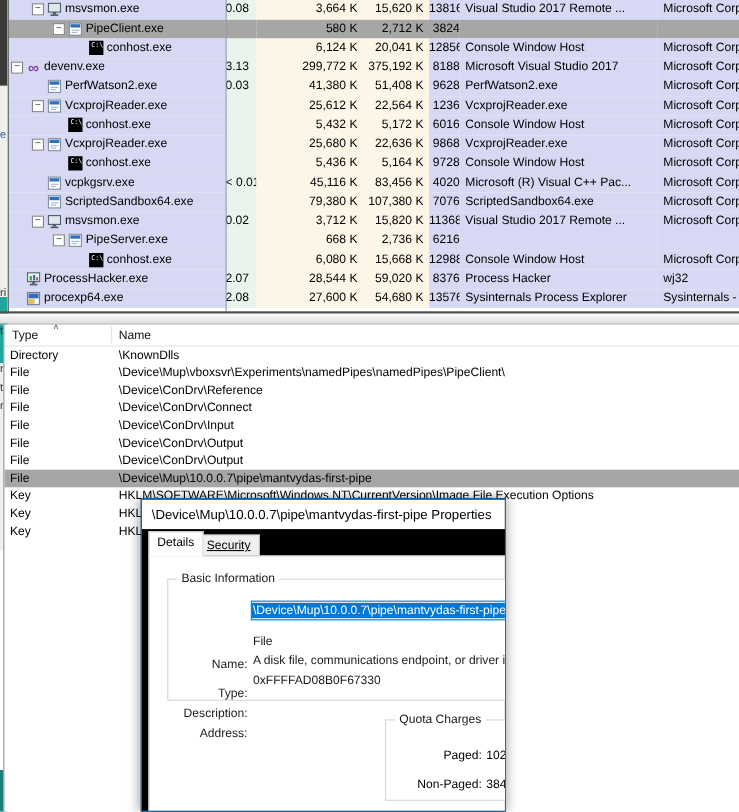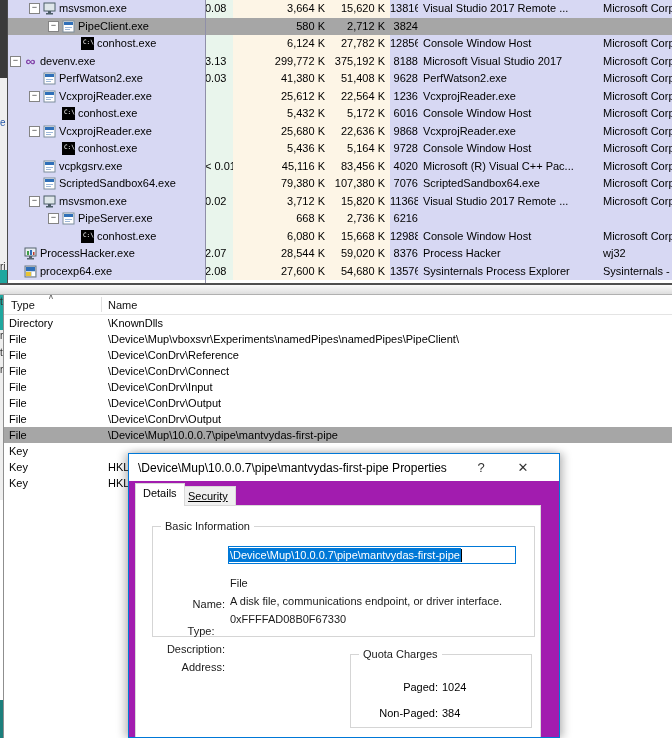--- a/index.html
+++ b/index.html
@@ -39,21 +39,21 @@
   .hp-h-label{position:absolute;top:4px;font-size:11px;color:#111;}
   #hp-h-type{left:7px;}
   #hp-h-name{left:104px;}
   #hp-sort-caret{position:absolute;left:44px;top:-3px;font-size:8px;color:#555;}
   #hp-h-sep{position:absolute;left:97px;top:2px;width:1px;height:15px;background:#e0e0e0;}
   .hp-row{position:relative;height:16px;line-height:16px;white-space:nowrap;overflow:hidden;}
   .hp-row.sel{background:#a6a6a6;}
   .hp-type{position:absolute;left:5px;}
   .hp-name{position:absolute;left:104px;}
   
-  #dialog{position:absolute;left:128px;top:453px;width:432px;height:285px;background:#a21caf;
+  #dialog{position:absolute;left:128px;top:453px;width:332px;height:285px;background:#000000;
           border:1px solid #0078d7;box-shadow:-4px 0 8px rgba(0,0,0,.22),4px 0 8px rgba(0,0,0,.22);
           box-sizing:border-box;z-index:10;overflow:hidden;}
   #dlg-titlebar{position:relative;height:27px;background:#fff;}
   #dlg-title{position:absolute;left:9px;top:7px;font-size:12px;color:#000;white-space:nowrap;}
   #dlg-help{position:absolute;left:341px;top:6px;width:22px;text-align:center;font-size:13px;color:#333;cursor:default;}
   #dlg-close{position:absolute;left:381px;top:6px;width:26px;text-align:center;font-size:13px;color:#333;cursor:default;}
   .tab{position:absolute;box-sizing:border-box;padding:3px 7px 0 7px;font-size:11px;}
   #tab-details{left:6px;top:29px;height:23px;background:#fff;border:1px solid #d9d9d9;border-bottom:none;z-index:2;}
   #tab-security{left:51px;top:32px;height:19px;background:#f0f0f0;border:1px solid #d9d9d9;border-bottom:none;z-index:1;text-decoration:underline;}
   #tab-page{position:absolute;left:6px;top:51px;width:406px;height:240px;background:#fff;
@@ -137,21 +137,21 @@
         <div class="pp-cell c-name">
           <span style="display: inline-block; width: 59px;"></span>
           <span class="exp-spacer"></span>
           <span class="p-icon icon-console">
             <span class="cline">C:\</span>
           </span>
           <span class="p-label">conhost.exe</span>
         </div>
         <div class="pp-cell c-cpu"></div>
         <div class="pp-cell c-pb">6,124 K</div>
-        <div class="pp-cell c-ws">27,782 K</div>
+        <div class="pp-cell c-ws">20,041 K</div>
         <div class="pp-cell c-pid">12856</div>
         <div class="pp-cell c-desc">Console Window Host</div>
         <div class="pp-cell c-co">Microsoft Corpor</div>
       </div>
       <div class="pp-row">
         <div class="pp-cell c-name">
           <span style="display: inline-block; width: 2px;"></span>
           <span class="expander">−</span>
           <span class="p-icon icon-vs">∞</span>
           <span class="p-label">devenv.exe</span>
@@ -424,20 +424,21 @@
       <div class="hp-row">
         <span class="hp-type">File</span>
         <span class="hp-name">\Device\ConDrv\Output</span>
       </div>
       <div class="hp-row sel">
         <span class="hp-type">File</span>
         <span class="hp-name">\Device\Mup\10.0.0.7\pipe\mantvydas-first-pipe</span>
       </div>
       <div class="hp-row">
         <span class="hp-type">Key</span>
+        <span class="hp-name">HKLM\SOFTWARE\Microsoft\Windows NT\CurrentVersion\Image File Execution Options</span>
       </div>
       <div class="hp-row">
         <span class="hp-type">Key</span>
         <span class="hp-name">HKL</span>
       </div>
       <div class="hp-row">
         <span class="hp-type">Key</span>
         <span class="hp-name">HKL</span>
       </div>
     </div>
@@ -453,21 +454,21 @@
   <div class="tab" id="tab-security">Security</div>
   <div id="tab-page">
 
     <div class="groupbox" id="gb-basic">
       <span class="gb-legend">Basic Information</span>
       <span class="fld-label" style="left:0;top:23px;">Name:</span>
       <div id="name-input">
         <span id="name-sel">\Device\Mup\10.0.0.7\pipe\mantvydas-first-pipe</span>
         <span id="name-caret"></span>
       </div>
-      <span class="fld-label" style="left:12px;top:50px;text-align:center;">Type:</span>
+      <span class="fld-label" style="left:0;top:50px;">Type:</span>
       <span class="fld-value" style="top:50px;">File</span>
       <span class="fld-label" style="left:0;top:68px;">Description:</span>
       <span class="fld-value" style="top:68px;">A disk file, communications endpoint, or driver interface.</span>
       <span class="fld-label" style="left:0;top:86px;">Address:</span>
       <span class="fld-value" style="top:86px;">0xFFFFAD08B0F67330</span>
     </div>
 
 
     <div class="groupbox" id="gb-quota">
       <span class="gb-legend">Quota Charges</span>

